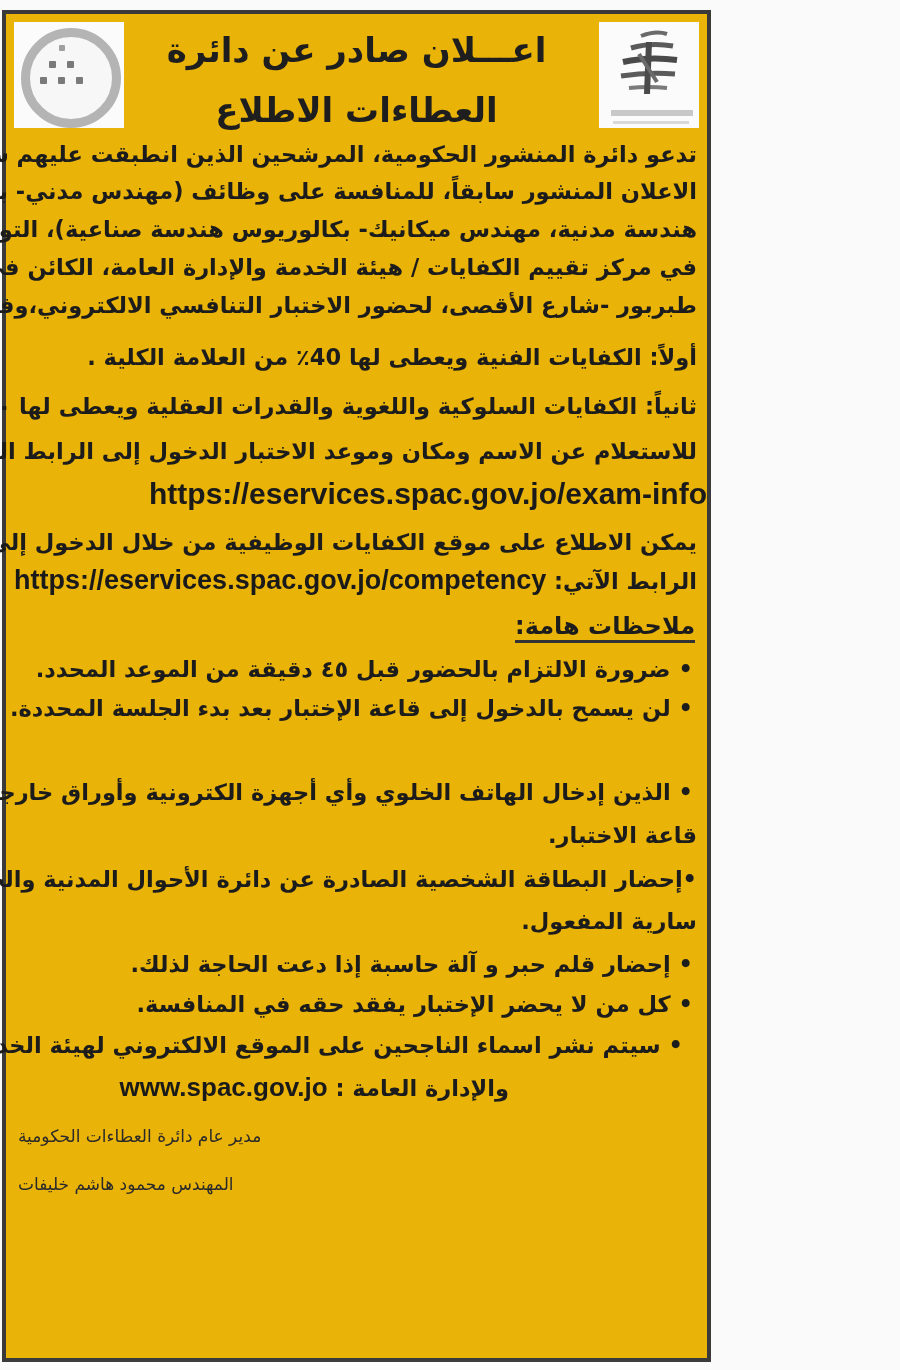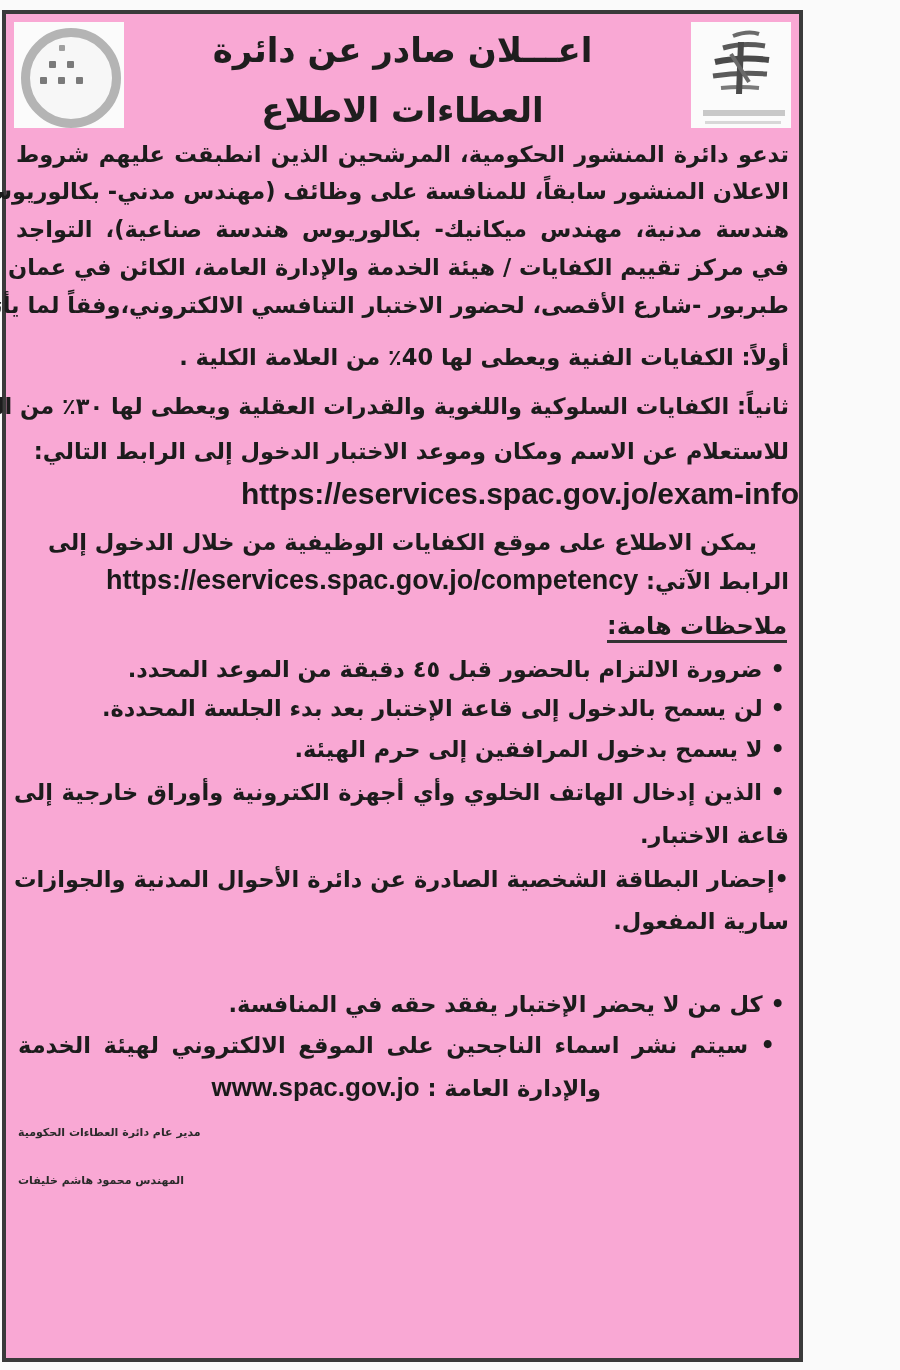--- a/index.html
+++ b/index.html
@@ -5,24 +5,24 @@
   html, body { margin: 0; padding: 0; }
   body {
     width: 900px; height: 1370px;
     background: #fafafa;
     font-family: "DejaVu Sans", sans-serif;
     overflow: hidden;
   }
   .frame {
     position: absolute;
     left: 2px; top: 10px;
-    width: 801px; height: 1352px;
+    width: 709px; height: 1352px;
     border: 4px solid #3a3a3a;
     box-sizing: border-box;
-    background: #f9a8d4;
+    background: #eab308;
   }
   .logo-left {
     position: absolute; left: 8px; top: 8px;
     width: 110px; height: 106px;
     background: #fbfbfb;
   }
   .seal {
     position: absolute; left: 7px; top: 6px;
     width: 82px; height: 82px;
     border-radius: 50%;
@@ -70,21 +70,21 @@
     font-family: "Liberation Sans", sans-serif;
     font-weight: bold; font-size: 27px; color: #1a1a1a;
   }
   .notes-title {
     position: absolute; right: 12px;
     direction: rtl; font-weight: bold; font-size: 24px; color: #1c1c1c;
     border-bottom: 3px solid #333; line-height: 28px;
   }
   .bullet { position: absolute; direction: rtl; font-weight: bold; font-size: 22.5px; color: #1c1c1c; white-space: nowrap; line-height: 30px; }
   .bullet .b { display: inline-block; margin-left: 8px; }
-  .sig { position: absolute; left: 12px; direction: rtl; font-weight: bold; font-size: 11px; color: #2a2a2a; }
+  .sig { position: absolute; left: 12px; direction: rtl; font-weight: normal; font-size: 17px; color: #2a2a2a; }
 </style>
 </head>
 <body>
 
 <div class="frame">
 
   <div class="logo-left">
     <div class="seal">
       <div class="dot" style="left:29px;top:8px;background:#a0a0a0;width:6px;height:6px;"></div>
       <div class="dot" style="left:19px;top:24px;"></div>
@@ -131,31 +131,31 @@
   </div>
 
   <div class="notes-title" style="top:598px;">ملاحظات هامة:</div>
 
   <div class="bullet" style="top:640px; right:14px;">
     <span class="b">•</span><span>ضرورة الالتزام بالحضور قبل ٤٥ دقيقة من الموعد المحدد.</span>
   </div>
   <div class="bullet" style="top:679px; right:14px;">
     <span class="b">•</span><span>لن يسمح بالدخول إلى قاعة الإختبار بعد بدء الجلسة المحددة.</span>
   </div>
-  <div class="bullet" style="top:720px; right:14px;">
-    <span class="b">•</span><span>لا يسمح بدخول المرافقين إلى حرم الهيئة.</span>
-  </div>
   <div class="line" style="top:763px; left:8px; right:14px;">
     <span>•</span> <span>الذين إدخال الهاتف الخلوي وأي أجهزة الكترونية وأوراق خارجية إلى</span>
   </div>
   <div class="bullet" style="top:806px; right:10px;">قاعة الاختبار.</div>
   <div class="line" style="top:850px; left:8px; right:10px;">
     <span>•</span><span>إحضار البطاقة الشخصية الصادرة عن دائرة الأحوال المدنية والجوازات</span>
   </div>
   <div class="bullet" style="top:892px; right:10px;">سارية المفعول.</div>
+  <div class="bullet" style="top:935px; right:14px;">
+    <span class="b">•</span><span>إحضار قلم حبر و آلة حاسبة إذا دعت الحاجة لذلك.</span>
+  </div>
   <div class="bullet" style="top:975px; right:14px;">
     <span class="b">•</span><span>كل من لا يحضر الإختبار يفقد حقه في المنافسة.</span>
   </div>
   <div class="line" style="top:1016px; left:12px; right:24px;">
     <span>•</span> <span>سيتم نشر اسماء الناجحين على الموقع الالكتروني لهيئة الخدمة</span>
   </div>
   <div class="bullet" style="top:1058px; right:198px;">
     <span>والإدارة العامة :</span>
     <span class="url-inline" style="font-size:26px;">www.spac.gov.jo</span>
   </div>

